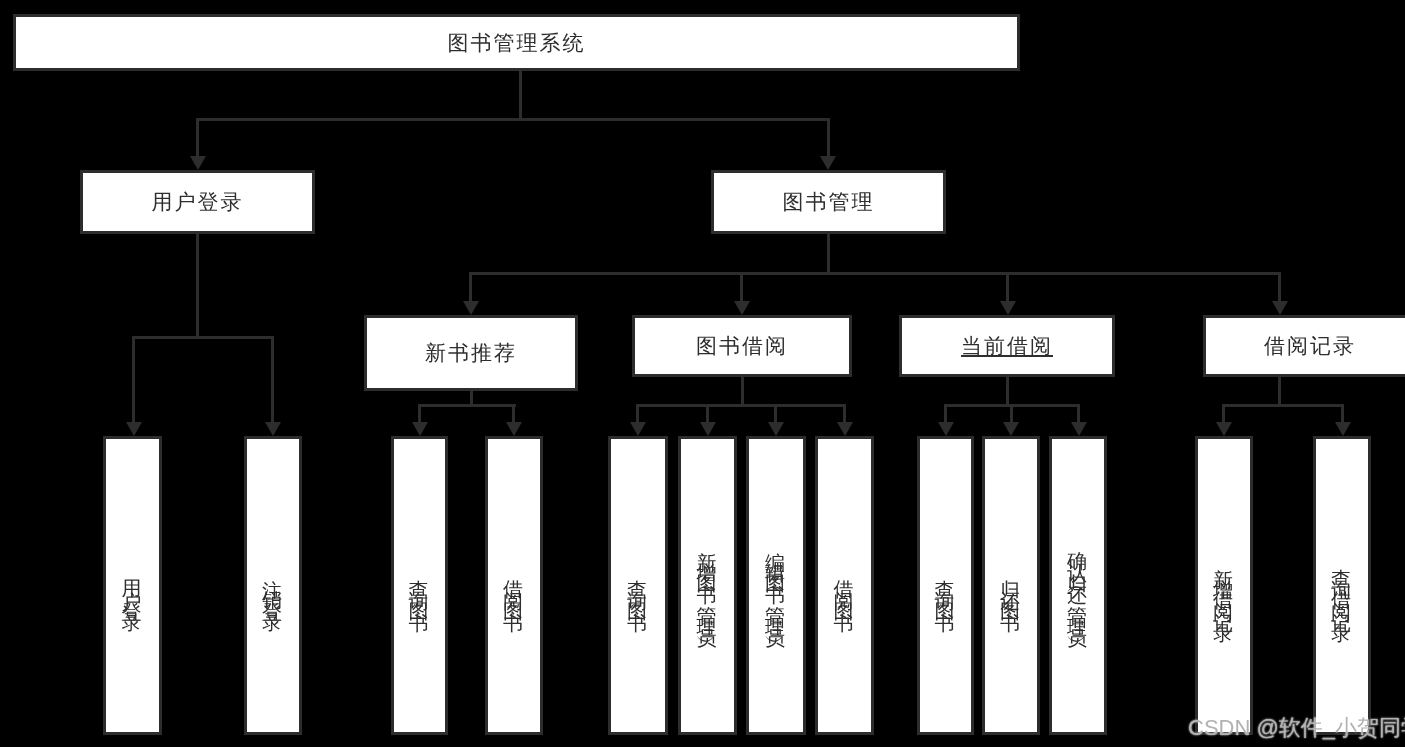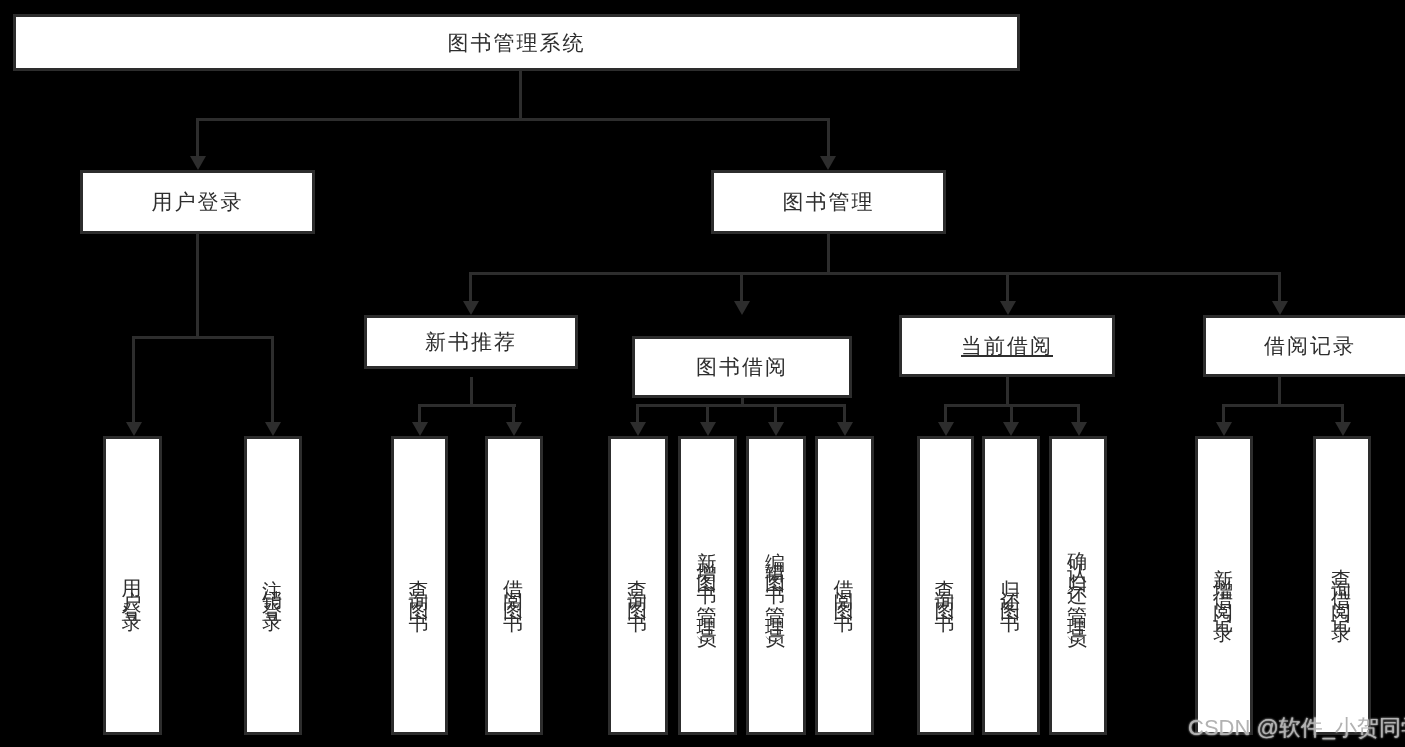--- a/index.html
+++ b/index.html
@@ -57,22 +57,22 @@
   <div class="hl" style="left:469px; top:272px; width:812px;"></div>
   <div class="vl" style="left:469px; top:272px; height:31px;"></div>
   <div class="vl" style="left:740px; top:272px; height:31px;"></div>
   <div class="vl" style="left:1006px; top:272px; height:31px;"></div>
   <div class="vl" style="left:1278px; top:272px; height:31px;"></div>
   <div class="ah" style="left:463px; top:301px;"></div>
   <div class="ah" style="left:734px; top:301px;"></div>
   <div class="ah" style="left:1000px; top:301px;"></div>
   <div class="ah" style="left:1272px; top:301px;"></div>
 
-  <div class="n" style="left:364px; top:315px; width:214px; height:54px;">新书推荐</div>
-  <div class="n" style="left:632px; top:315px; width:220px; height:62px;margin-top:21px;">图书借阅</div>
+  <div class="n" style="left:364px; top:315px; width:214px; height:76px;">新书推荐</div>
+  <div class="n" style="left:632px; top:315px; width:220px; height:62px;">图书借阅</div>
   <div class="n" style="left:899px; top:315px; width:216px; height:62px;text-decoration:underline;">当前借阅</div>
   <div class="n" style="left:1172px; top:315px; width:214px; height:62px;margin-left:31px;">借阅记录</div>
 
   <div class="vl" style="left:470px; top:377px; height:29px;"></div>
   <div class="hl" style="left:418px; top:404px; width:98px;"></div>
   <div class="vl" style="left:418px; top:404px; height:20px;"></div>
   <div class="vl" style="left:512px; top:404px; height:20px;"></div>
   <div class="ah" style="left:412px; top:422px;"></div>
   <div class="ah" style="left:506px; top:422px;"></div>
 

